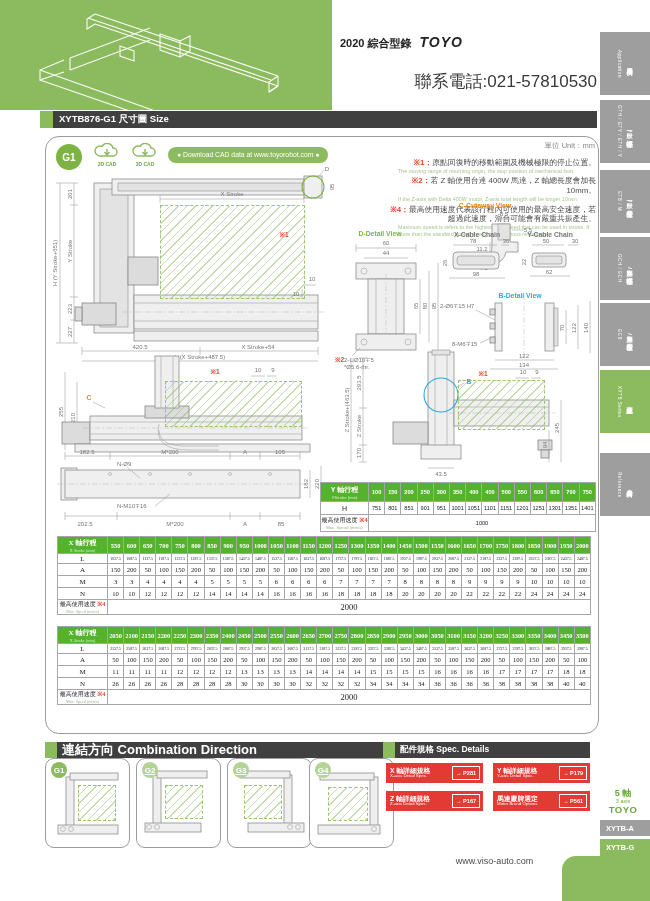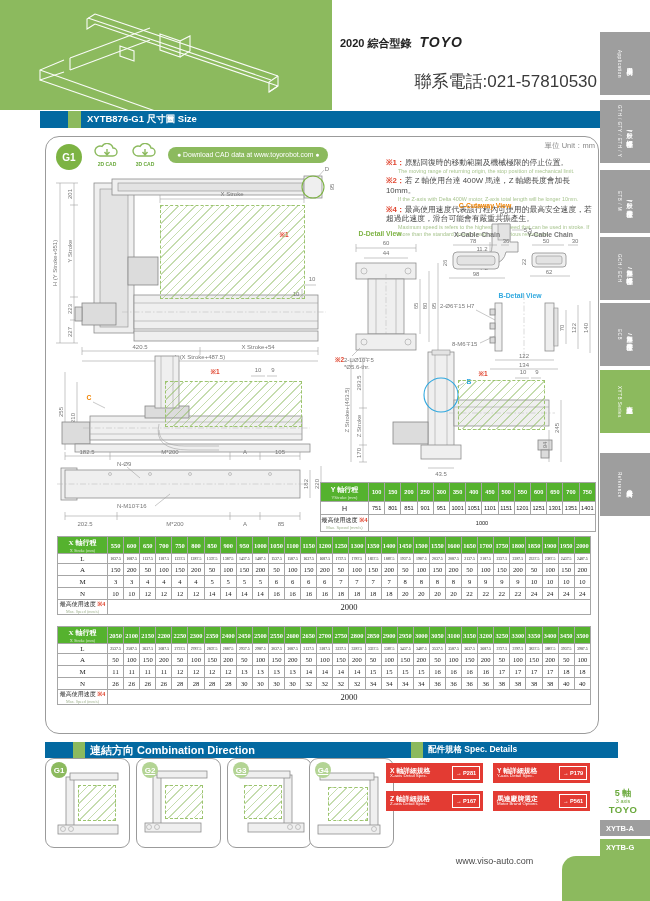--- a/index.html
+++ b/index.html
@@ -6,37 +6,37 @@
   #page{position:relative;width:650px;height:901px;background:#fff;overflow:hidden;
         font-family:"Liberation Sans",sans-serif;color:#333;}
   .abs{position:absolute;}
   
   #hero{left:0;top:0;width:332px;height:110px;background:#8cba5e;}
   
   #catalog-line{top:34px;left:340px;width:257px;text-align:left;font-size:11px;font-weight:bold;color:#222;}
   #brand-logo{font-style:italic;font-weight:bold;font-size:14px;letter-spacing:1px;margin-left:8px;}
   #phone{top:70px;left:340px;width:257px;text-align:right;font-size:17px;color:#3a3a3a;}
   
-  .bar{background:#0369a1;color:#fff;font-weight:bold;display:flex;align-items:center;padding-left:28px;}
+  .bar{background:#404040;color:#fff;font-weight:bold;display:flex;align-items:center;}
   .bar .sq{width:13px;height:100%;background:#8cba5e;flex:0 0 13px;}
   #title-bar{left:40px;top:111px;width:557px;height:17px;font-size:9.5px;}
   #title-bar span{padding-left:6px;}
   
   #content-box{left:45px;top:136px;width:552px;height:596px;border:1.5px solid #9b9b9b;border-radius:14px;}
   #g1-badge{left:56px;top:144px;width:26px;height:26px;border-radius:50%;background:#7db343;color:#fff;
             font-size:10px;font-weight:bold;display:flex;align-items:center;justify-content:center;}
   .cad-ic{width:34px;text-align:center;color:#6aa93c;font-size:5px;font-weight:bold;}
   #cad2d{left:90px;top:143px;} #cad3d{left:128px;top:143px;}
   #dl-pill{left:168px;top:147px;height:16px;line-height:16px;background:#8cba5e;color:#fff;border-radius:9px;
            font-size:6.8px;padding:0 9px;}
   #unit{left:500px;top:141px;width:95px;text-align:right;font-size:7.5px;color:#888;}
   
   #notes{left:386px;top:158px;width:210px;}
   .note{margin-bottom:2px;}
-  .note .zh{font-size:7.8px;color:#4a4a4a;line-height:1.25;}
+  .note .zh{font-size:7.8px;color:#4a4a4a;line-height:1.25;text-align:right;}
   .note .mark{color:#e0442e;font-weight:bold;}
   .note .en{font-size:5.4px;color:#a9c590;line-height:1.25;padding-left:12px;}
   
   .draw{position:absolute;overflow:visible;}
   .draw text{font-size:6px;fill:#777;text-anchor:middle;}
   .draw text.tt{font-size:6.8px;font-weight:bold;}
   .draw text.tm{fill:#e0442e;font-weight:bold;font-size:6.5px;}
   .draw text.tg{fill:#7db343;} .draw text.tb{fill:#2fa8df;} .draw text.to{fill:#f08300;}
   .draw text.ts{text-anchor:start;}
   .part{fill:#efefef;stroke:#8e8e8e;stroke-width:.8;}
@@ -59,21 +59,21 @@
   th.speedlab .mark{color:#e0442e;font-weight:bold;}
   td.speedval{font-size:8.5px;}
   #y-table{left:320px;top:482px;width:276px;} 
   #y-table td{font-size:5.6px;}
   #y-table tr.head-row{height:19px;} #y-table tr.hrow{height:13px;} #y-table tr.sprow{height:17px;}
   .x-tbl{left:57px;top:536px;width:534px;font-family:Liberation Serif, serif;}
   .x-tbl tr.head-row{height:17px;} .x-tbl tr.lrow td{font-size:3.9px;} .x-tbl tr.lrow{height:10px;}
   .x-tbl tr.vrow{height:12px;} .x-tbl tr.vrow td{font-size:6.6px;} .x-tbl tr.sprow{height:15px;}
   #x-table-2{top:626px;}
   
-  #comb-bar{left:45px;top:742px;width:313px;height:16px;font-size:11px;}
+  #comb-bar{left:45px;top:742px;width:365px;height:16px;font-size:13px;}
   #spec-bar{left:383px;top:742px;width:207px;height:16px;font-size:8.5px;}
   #comb-bar span,#spec-bar span{padding-left:5px;}
   .g-card{position:absolute;top:758px;width:83px;height:88px;border:1.2px solid #9b9b9b;border-radius:9px;background:#fff;}
   .g-badge{position:absolute;top:3px;left:5px;width:16px;height:16px;border-radius:50%;background:#8cba5e;
            color:#fff;font-size:8px;font-weight:bold;display:flex;align-items:center;justify-content:center;z-index:2;}
   .g-badge.light{background:#b3d494;text-decoration:underline;}
   .mini{position:absolute;left:0;top:0;width:83px;height:88px;}
   .spec-btn{position:absolute;width:97px;height:20px;background:#e33b33;color:#fff;display:flex;align-items:center;}
   .spec-btn .txt{flex:1;padding-left:4px;line-height:1.05;}
   .spec-btn .zh{display:block;font-size:6.8px;font-weight:bold;}

